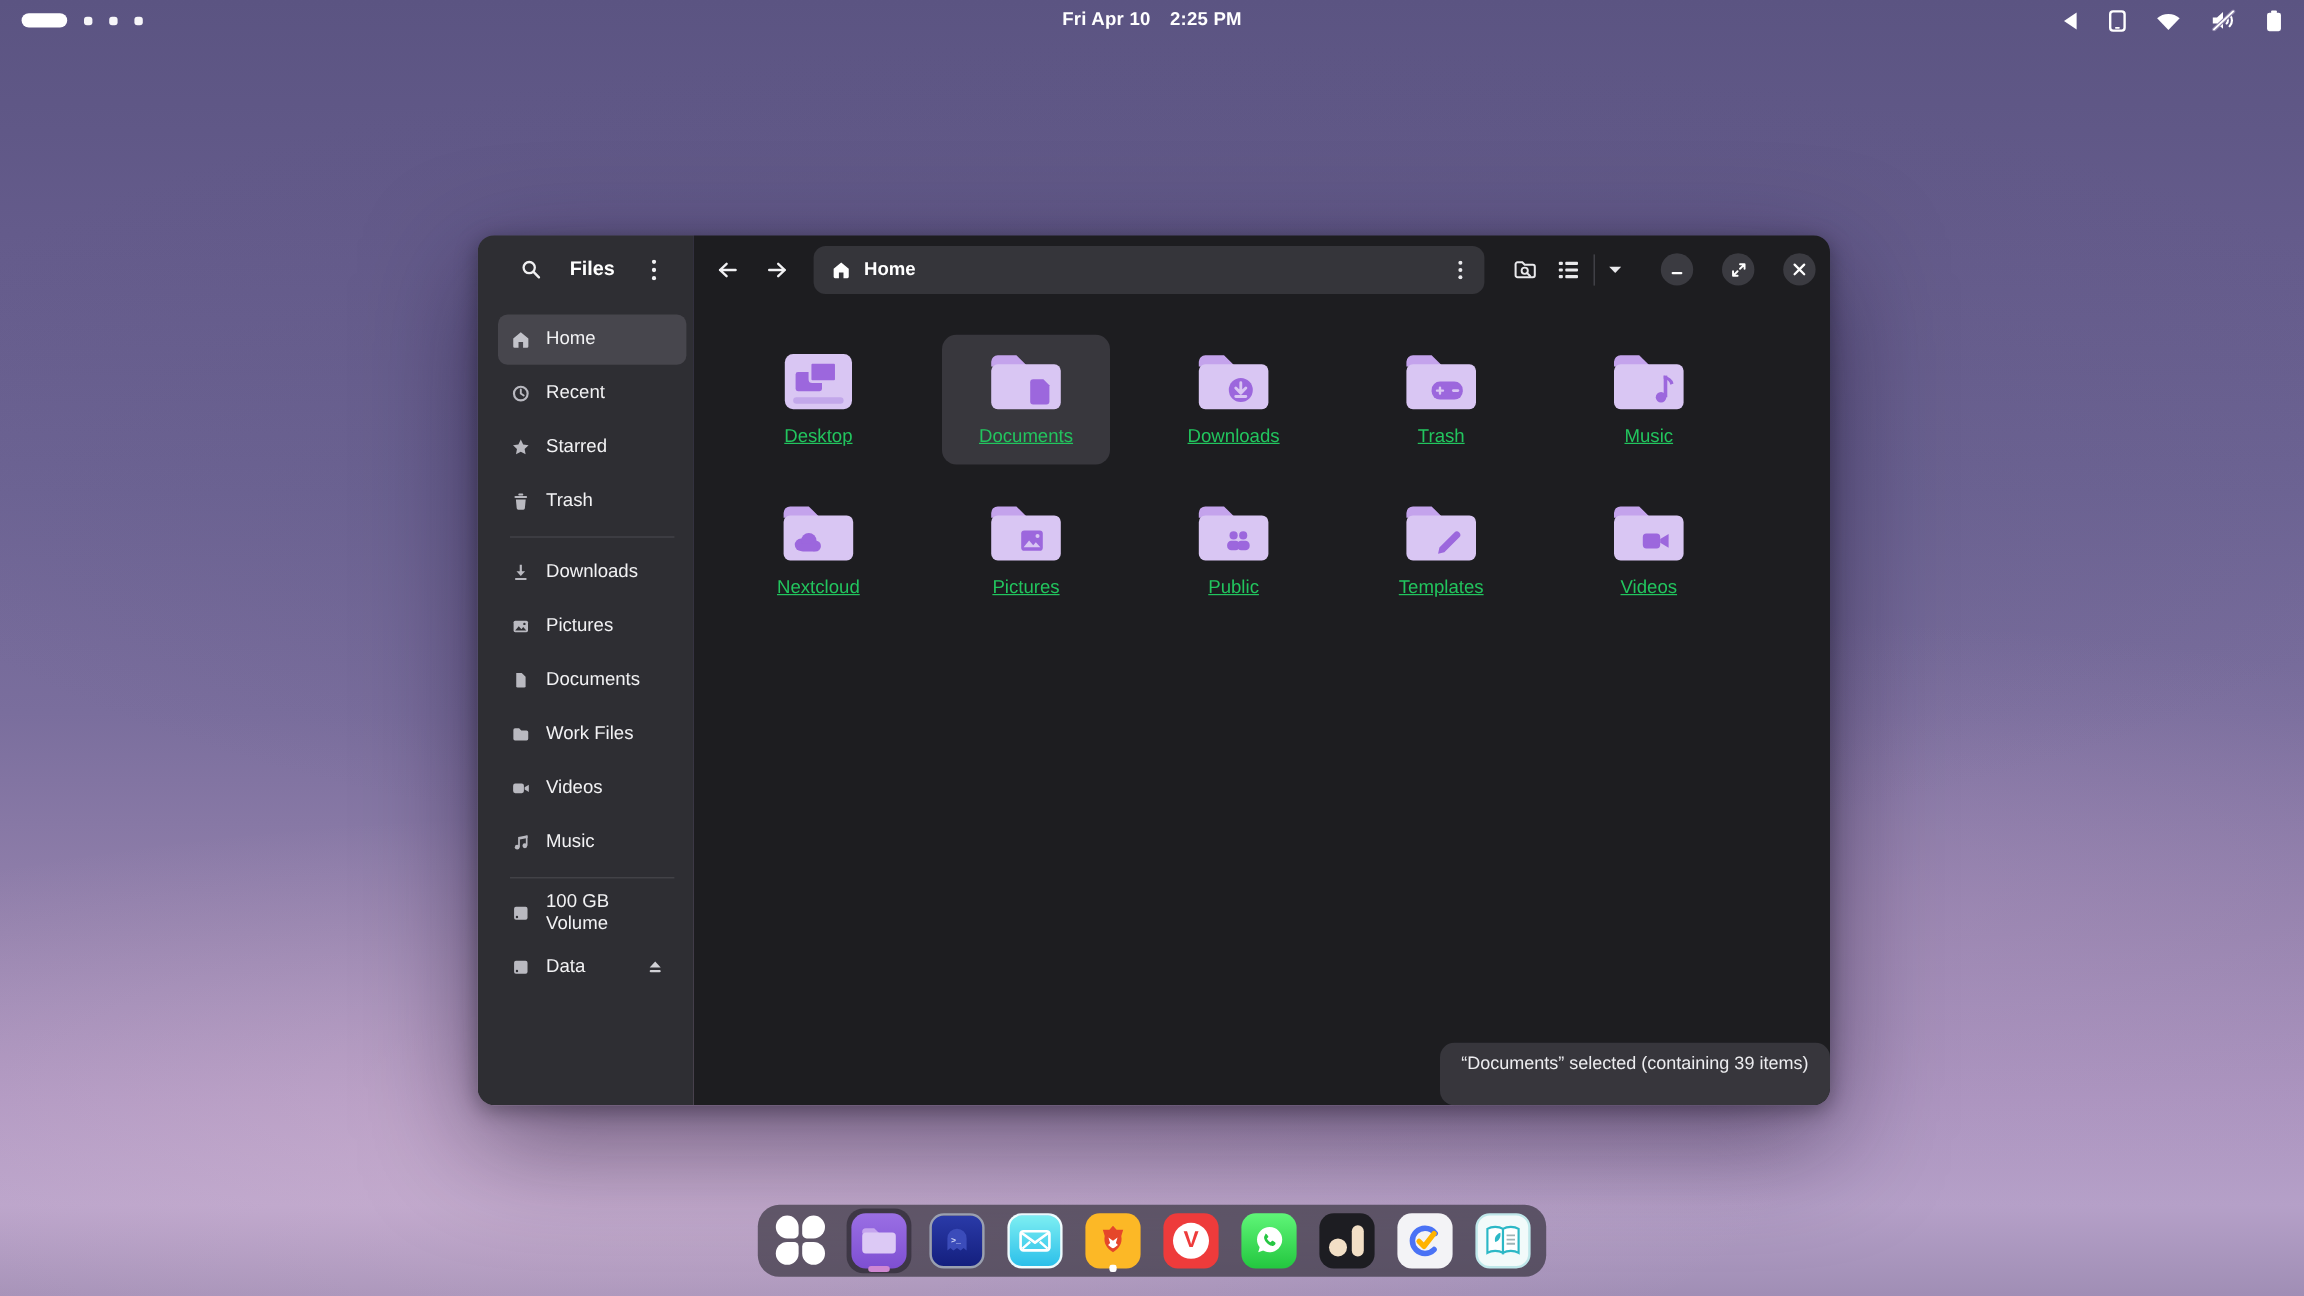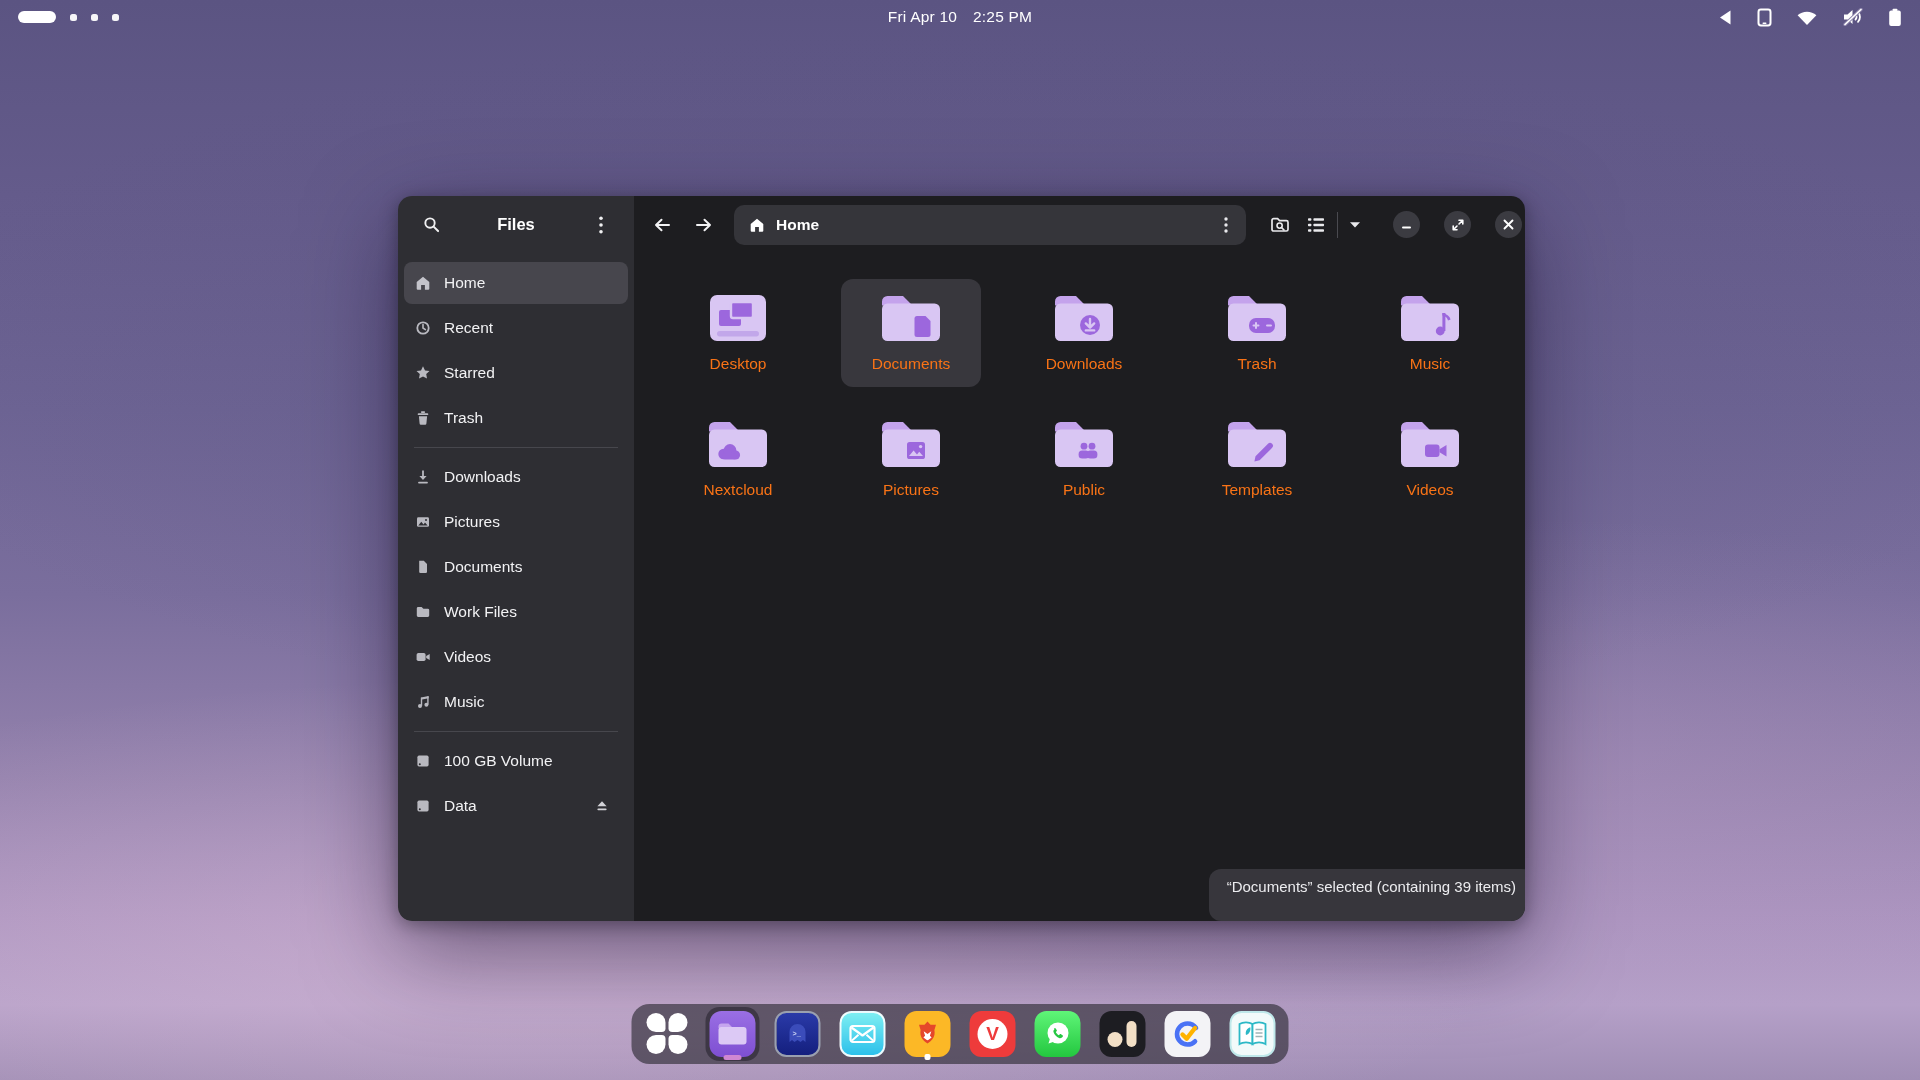--- a/index.html
+++ b/index.html
@@ -12,30 +12,30 @@
       radial-gradient(1300px 420px at 78% 72%, rgba(186,156,198,.30), transparent 62%),
       radial-gradient(1600px 500px at 50% 35%, rgba(90,82,125,.35), transparent 70%),
       linear-gradient(180deg,#5b5482 0%,#645b8b 18%,#6d6494 38%,#7a6e9d 55%,#9482ad 72%,#ab94bf 85%,#b5a0c8 93%,#a08eb5 100%);
     color:#fff;
   }
   
   .topbar { position:absolute; top:0; left:0; right:0; height:34px; display:flex; align-items:center; padding:0 18px; }
   .ws { display:flex; align-items:center; gap:14px; }
   .ws-pill { width:38px; height:12px; border-radius:6px; background:#fff; }
   .ws-dot { width:7px; height:7px; border-radius:2.5px; background:rgba(255,255,255,.95); }
-  .clock { position:absolute; left:50%; transform:translateX(-50%); display:flex; gap:16px; font-size:15.5px; font-weight:400; letter-spacing:.2px; }
+  .clock { position:absolute; left:50%; transform:translateX(-50%); display:flex; gap:16px; font-size:15.5px; font-weight:700; letter-spacing:.2px; }
   .sysicons { margin-left:auto; display:flex; align-items:center; gap:24px; }
   .sysicons svg { display:block; }
   
   .window {
     position:absolute; left:398px; top:196px; width:1127px; height:725px;
     border-radius:14px; overflow:hidden; display:flex;
     box-shadow:0 30px 90px rgba(20,10,40,.5), 0 4px 18px rgba(0,0,0,.35);
   }
-  .sidebar { width:236px; background:#2e2e33; display:flex; flex-direction:column; flex-shrink:0; }
+  .sidebar { width:180px; background:#2e2e33; display:flex; flex-direction:column; flex-shrink:0;padding-left:11px; }
   .sb-header { height:57px; display:flex; align-items:center; justify-content:space-between; padding:0 16px; flex-shrink:0; }
   .sb-title { font-size:16.5px; font-weight:700; color:#fff; }
   .iconbtn { width:34px; height:34px; border-radius:8px; display:flex; align-items:center; justify-content:center; }
   .sb-list { padding:6px 6px 0; }
   .srow { height:42px; margin:3px 0; border-radius:8px; display:flex; align-items:center; gap:13px; padding:0 11px; font-size:15.5px; color:#f2f2f4; }
   .srow.selected { background:#47464d; }
   .srow svg { flex-shrink:0; }
   .sep { height:1px; background:#47474d; margin:8px 10px; }
   .eject { margin-left:auto; width:30px; height:30px; display:flex; align-items:center; justify-content:center; border-radius:6px; }
   
@@ -46,21 +46,21 @@
   .pathbar .loc { font-size:15.5px; font-weight:700; color:#fff; }
   .path-menu { margin-left:auto; width:32px; height:34px; display:flex; align-items:center; justify-content:center; border-radius:7px; }
   .hdrgroup { display:flex; align-items:center; margin-left:10px; }
   .vsep { width:1px; height:26px; background:#4a4a50; margin:0 3px; }
   .circbtn { width:27px; height:27px; border-radius:50%; background:#3b3b41; display:flex; align-items:center; justify-content:center; margin-left:18px; }
   
   .grid { padding:26px 34px; display:grid; grid-template-columns:repeat(5,140px); column-gap:33px; row-gap:18px; justify-content:start; }
   .tile { width:140px; border-radius:12px; padding:12px 4px 13px; display:flex; flex-direction:column; align-items:center; }
   .tile.selected { background:#38373d; }
   .tile .icobox { width:66px; height:54px; position:relative; display:flex; align-items:center; justify-content:center; }
-  .tile .lbl { margin-top:9px; font-size:15.5px; color:#f97316; line-height:20px; white-space:nowrap; }
+  .tile .lbl { margin-top:9px; font-size:15.5px; color:#22c55e; line-height:20px; white-space:nowrap;text-decoration:underline; }
   
   .statuspill {
     position:absolute; right:0; bottom:0; background:#37363c; color:#ececef;
     font-size:15px; padding:9px 18px 26px; border-radius:12px 12px 14px 12px; z-index:5;
   }
   
   .dock {
     position:absolute; bottom:16px; left:50%; transform:translateX(-50%);
     height:60px; background:rgba(40,38,47,.62); border-radius:18px;
     display:flex; align-items:center; gap:11px; padding:0 9px;

